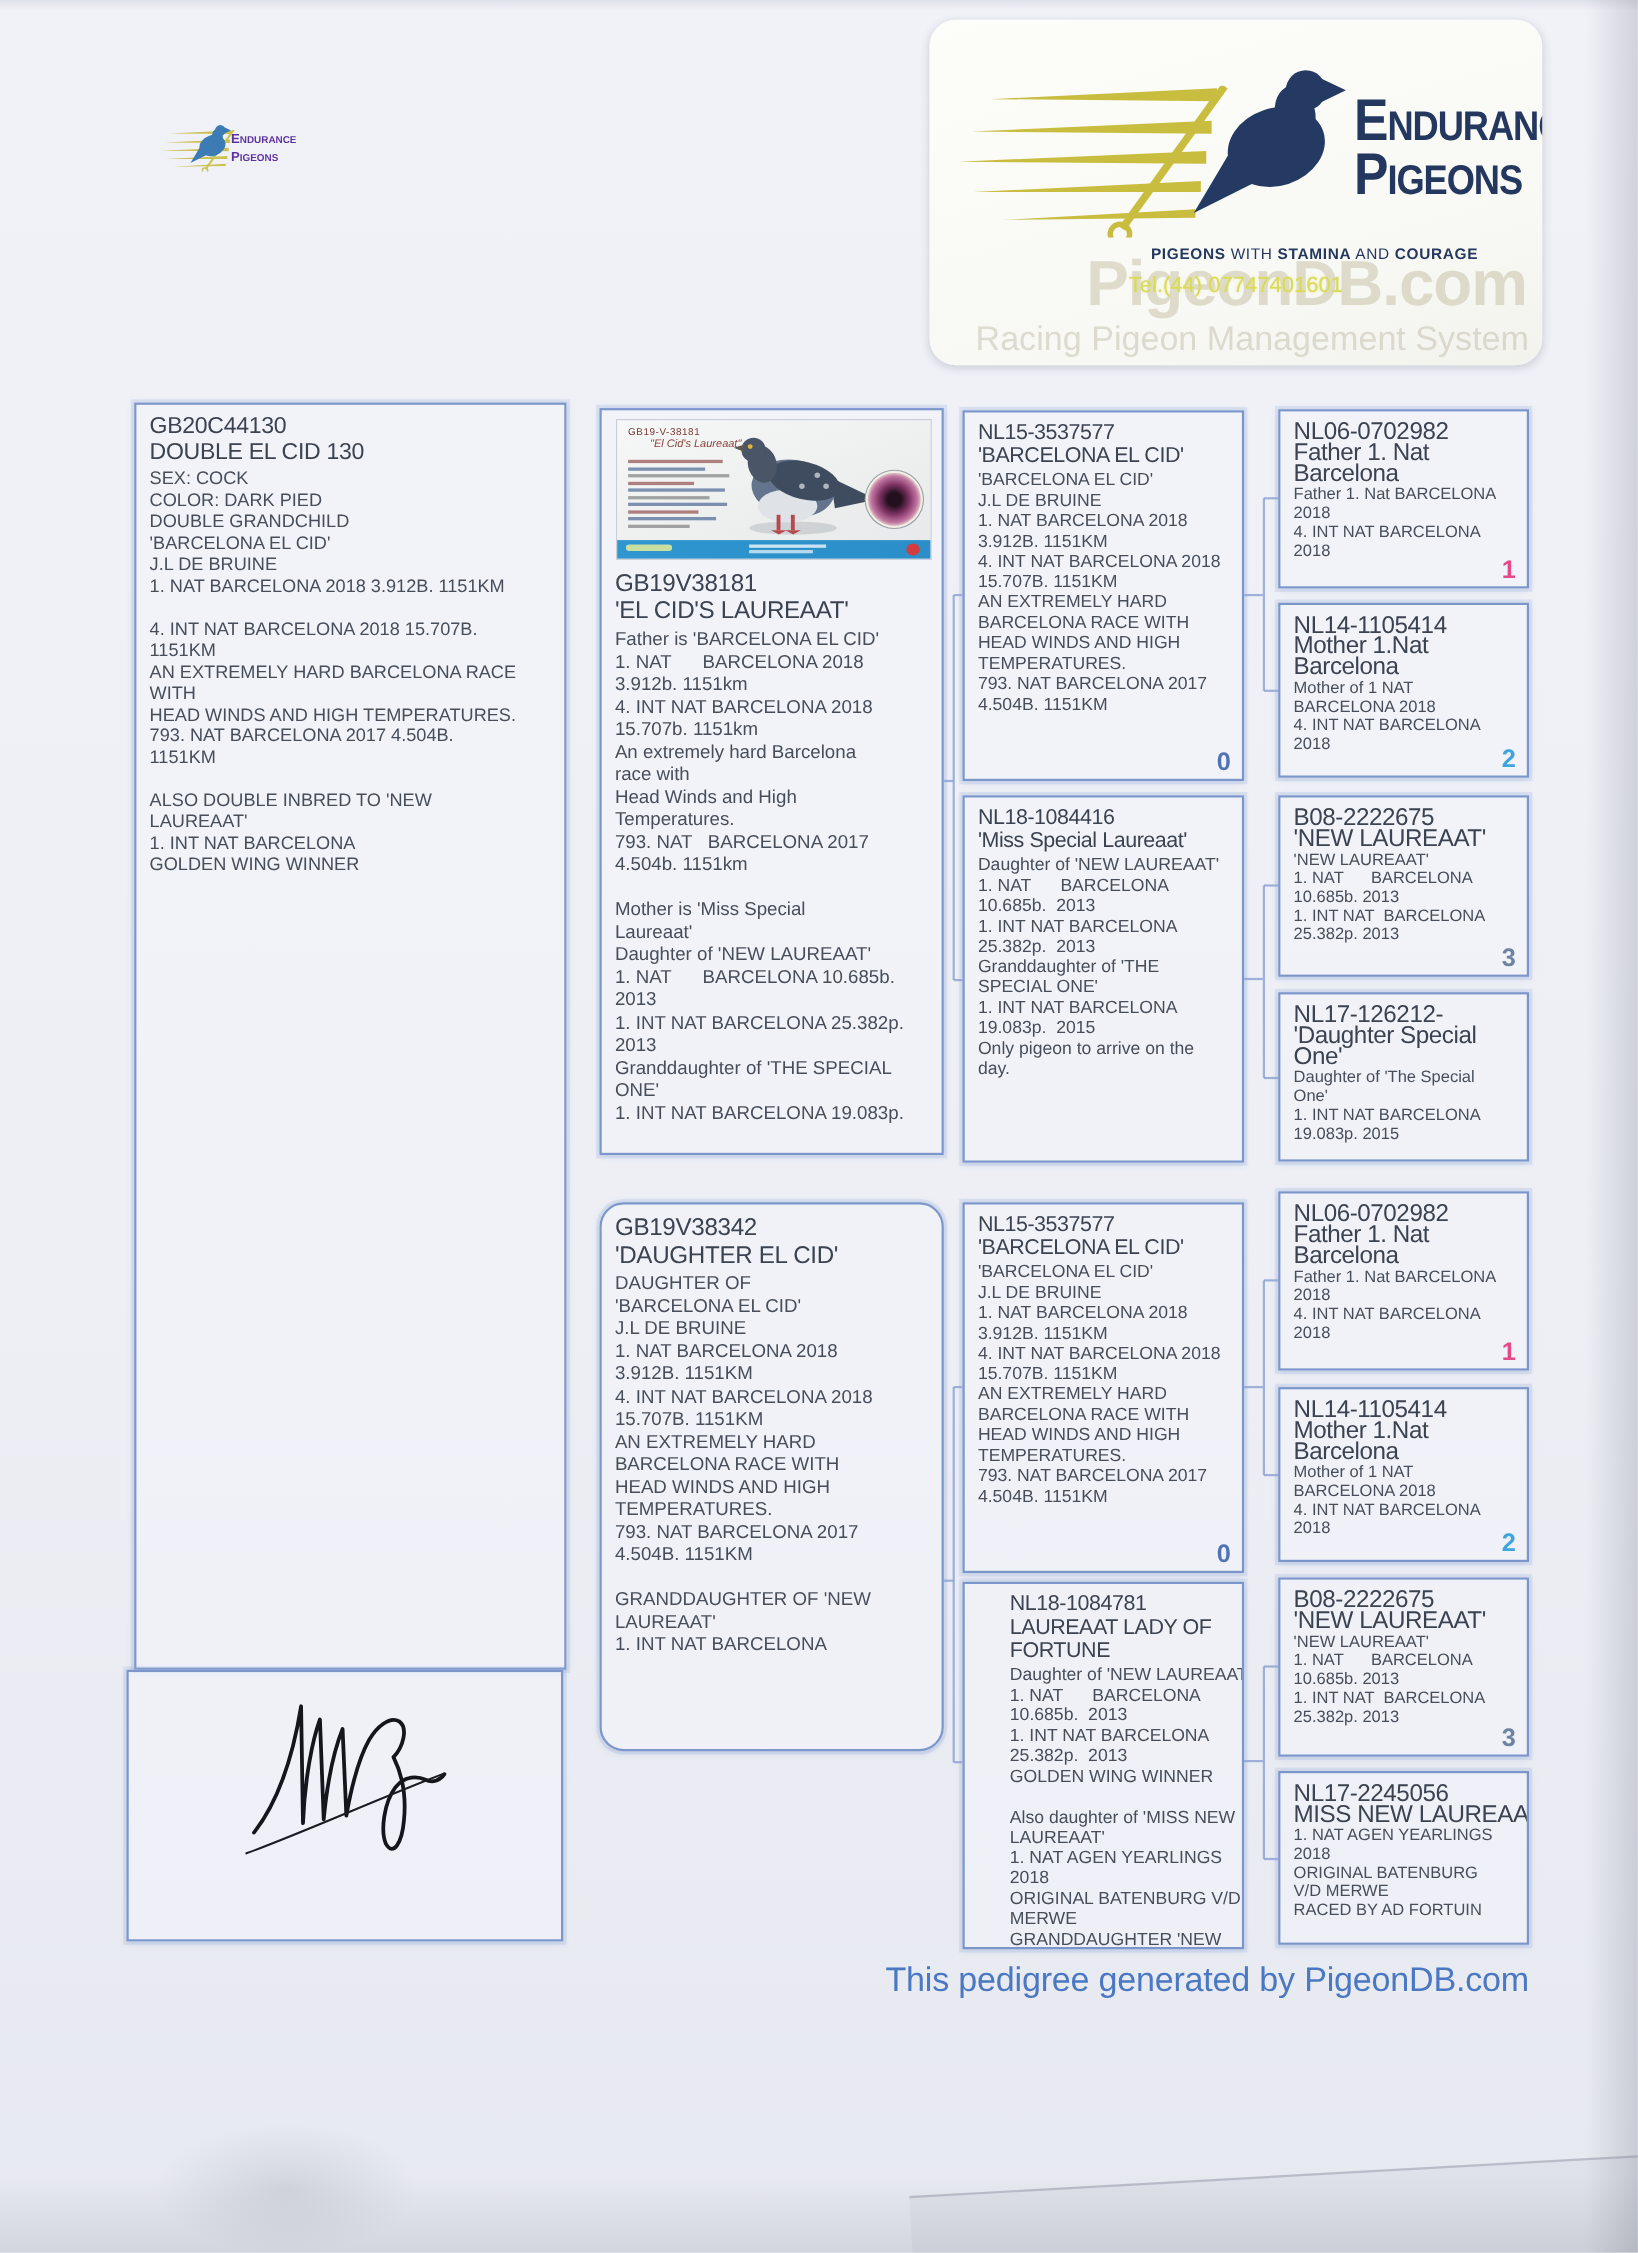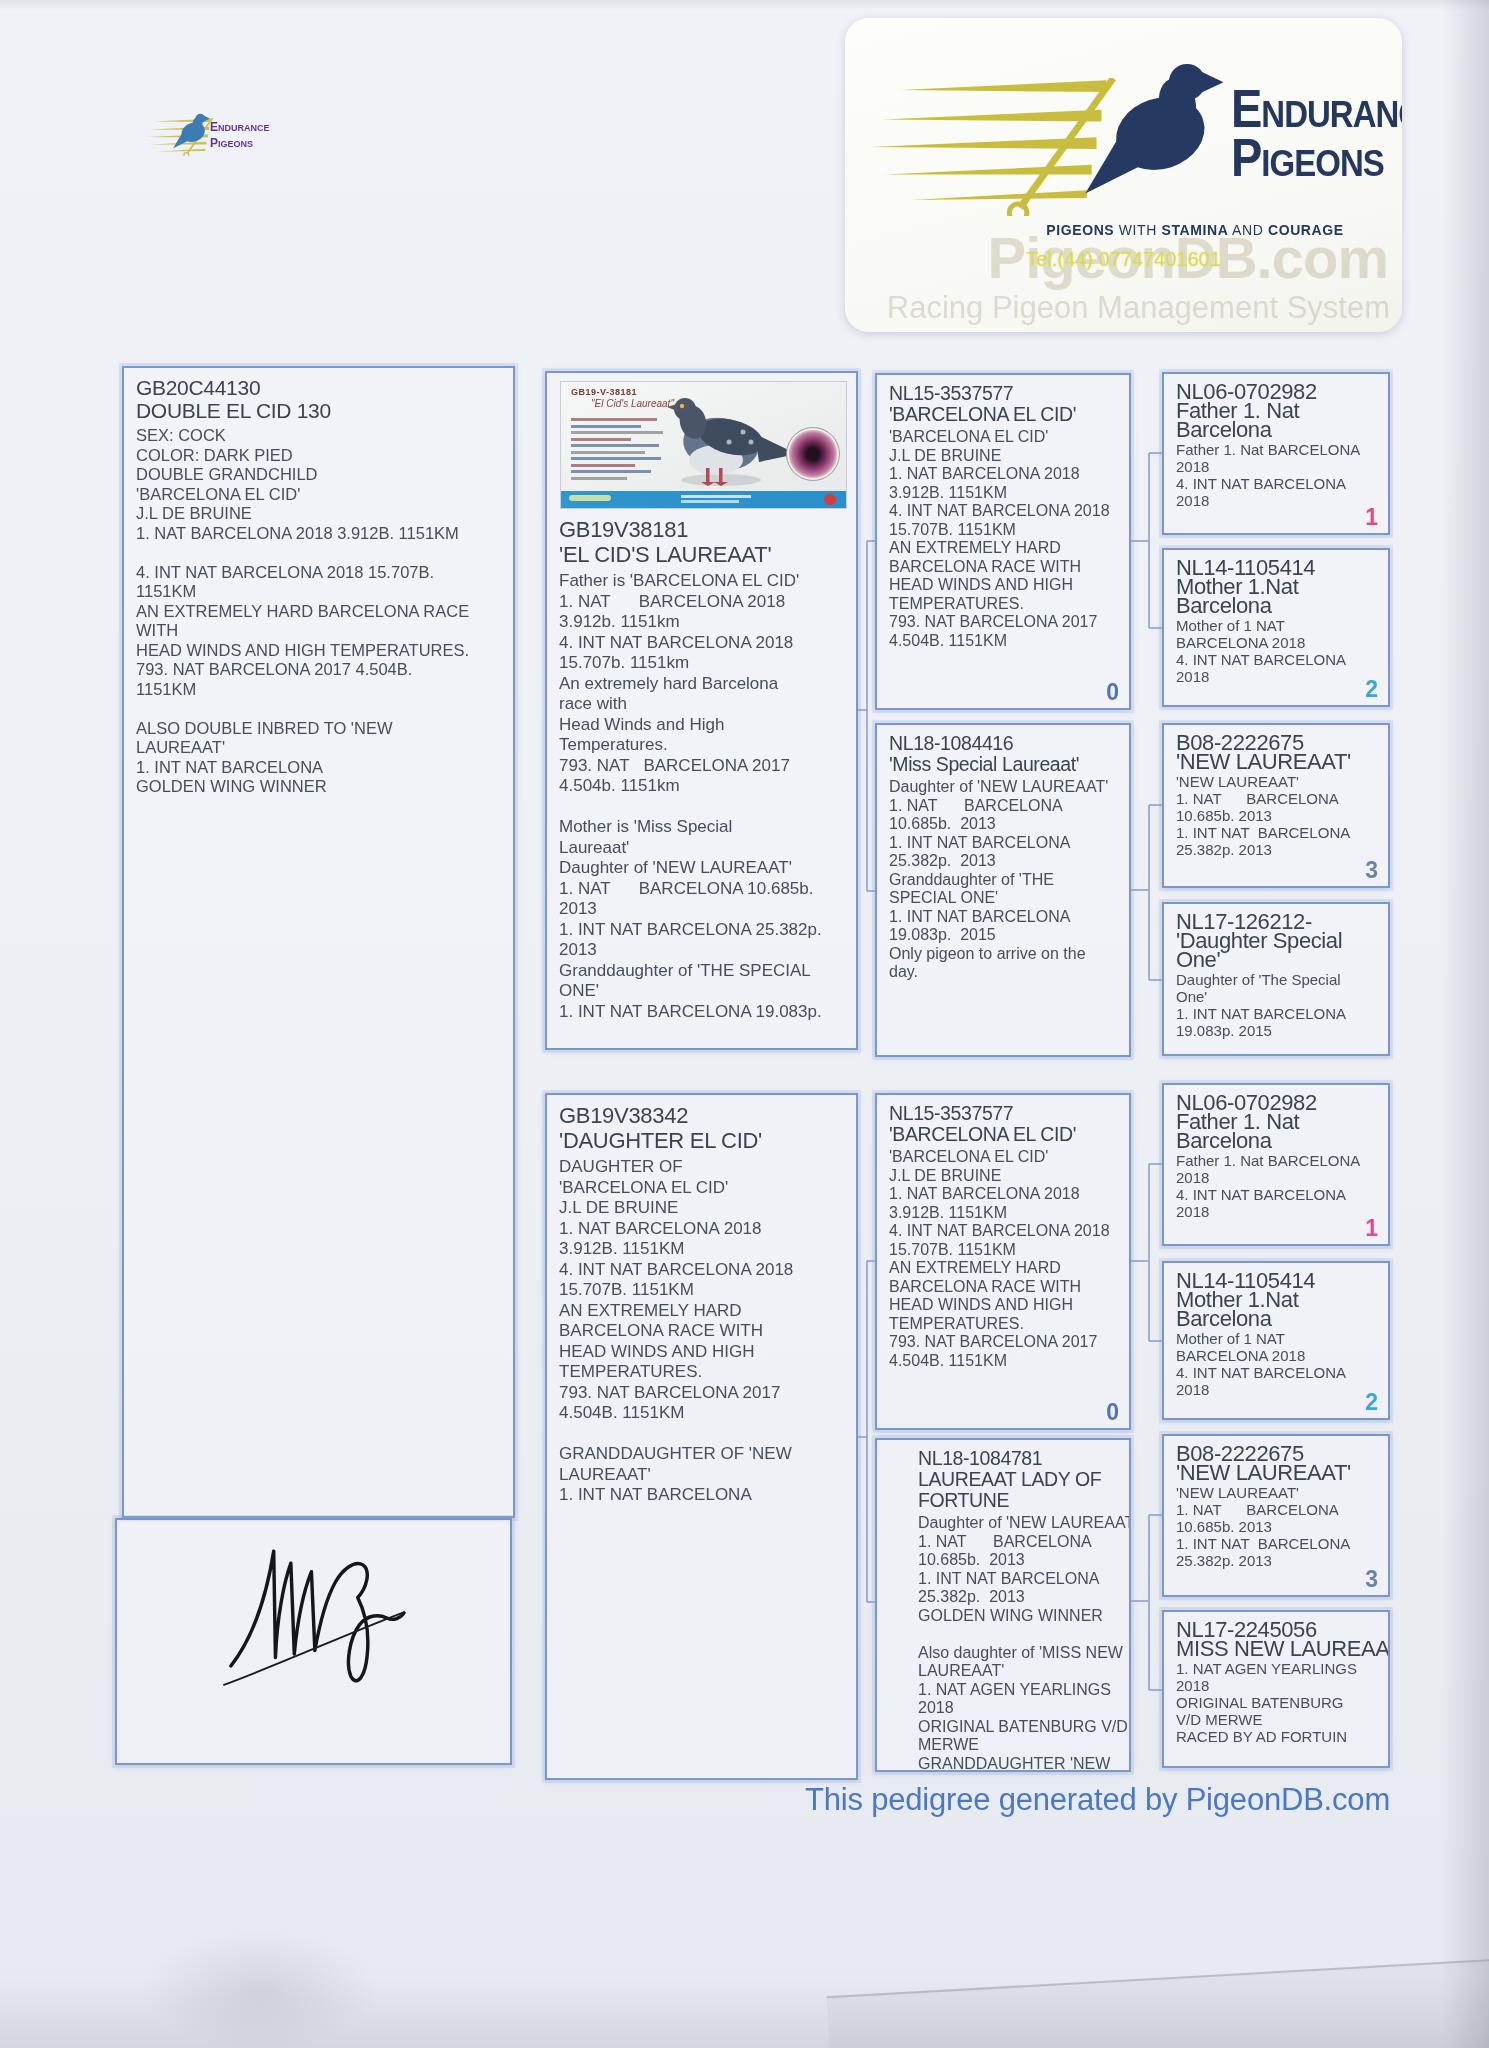--- a/index.html
+++ b/index.html
@@ -71,21 +71,21 @@
   .c3 .pbody{font-size:16px;line-height:18.5px;margin-top:3px;}
   .c4 .ring,.c4 .bname{font-size:22px;line-height:19px;letter-spacing:-.4px;}
   .c4 .pbody{font-size:15px;line-height:17px;margin-top:2px;}
   .cnum{position:absolute;right:10px;bottom:2px;font-size:23px;font-weight:bold;}
   .n0{color:#5073b6;} .n1{color:#e24a88;} .n2{color:#3da4dc;} .n3{color:#6e82a2;}
 
   
   .photocard{position:relative;width:285px;height:126px;margin:0 auto 8px;
     background:linear-gradient(160deg,#f6f7f7,#eceeee 65%,#e6e8ea);
     border:1px solid #c7ced8;overflow:hidden;}
-  .pc-cap1{position:absolute;left:10px;top:5px;font-size:9px;font-weight:bold;color:#7c3a33;letter-spacing:.5px;}
+  .pc-cap1{position:absolute;left:10px;top:5px;font-size:9px;font-weight:normal;color:#7c3a33;letter-spacing:.5px;}
   .pc-cap2{position:absolute;left:30px;top:16px;font-size:10px;font-style:italic;color:#8a423a;}
   .micro{position:absolute;left:10px;top:36px;width:100px;}
   .micro div{height:3px;margin-bottom:3.5px;opacity:.65;}
   .photo-pigeon{position:absolute;left:98px;top:10px;width:150px;height:98px;}
   .eye{position:absolute;left:228px;top:48px;width:48px;height:48px;border-radius:50%;
     background:radial-gradient(circle at 50% 50%,#23101e 0 18%,#7e3263 40%,#c177a2 62%,#e9d9cc 74%,#f3efe7 82%,#d9d5cc 100%);
     box-shadow:0 0 0 2px #f2eee6,0 0 0 3px #9aa0a8;}
   .bluestrip{position:absolute;left:0;bottom:0;width:100%;height:17px;
     background:linear-gradient(90deg,#2f96cf,#2b8ec8);}
   .bluestrip .sig{position:absolute;left:8px;top:4px;width:42px;height:6px;background:rgba(240,240,150,.8);border-radius:3px;}
@@ -279,21 +279,21 @@
 Daughter of 'NEW LAUREAAT'
 1. NAT      BARCELONA 10.685b.
 2013
 1. INT NAT BARCELONA 25.382p.
 2013
 Granddaughter of 'THE SPECIAL
 ONE'
 1. INT NAT BARCELONA 19.083p.</div>
 </div>
 
-<div class="pbox c2" style="left:545px;top:1093px;width:313px;height:687px;">
+<div class="pbox c2" style="left:545px;top:1093px;width:313px;height:499px;border-radius:22px;">
   <div class="ring">GB19V38342</div>
   <div class="bname">'DAUGHTER EL CID'</div>
   <div class="pbody">DAUGHTER OF
 'BARCELONA EL CID'
 J.L DE BRUINE
 1. NAT BARCELONA 2018
 3.912B. 1151KM
 4. INT NAT BARCELONA 2018
 15.707B. 1151KM
 AN EXTREMELY HARD

